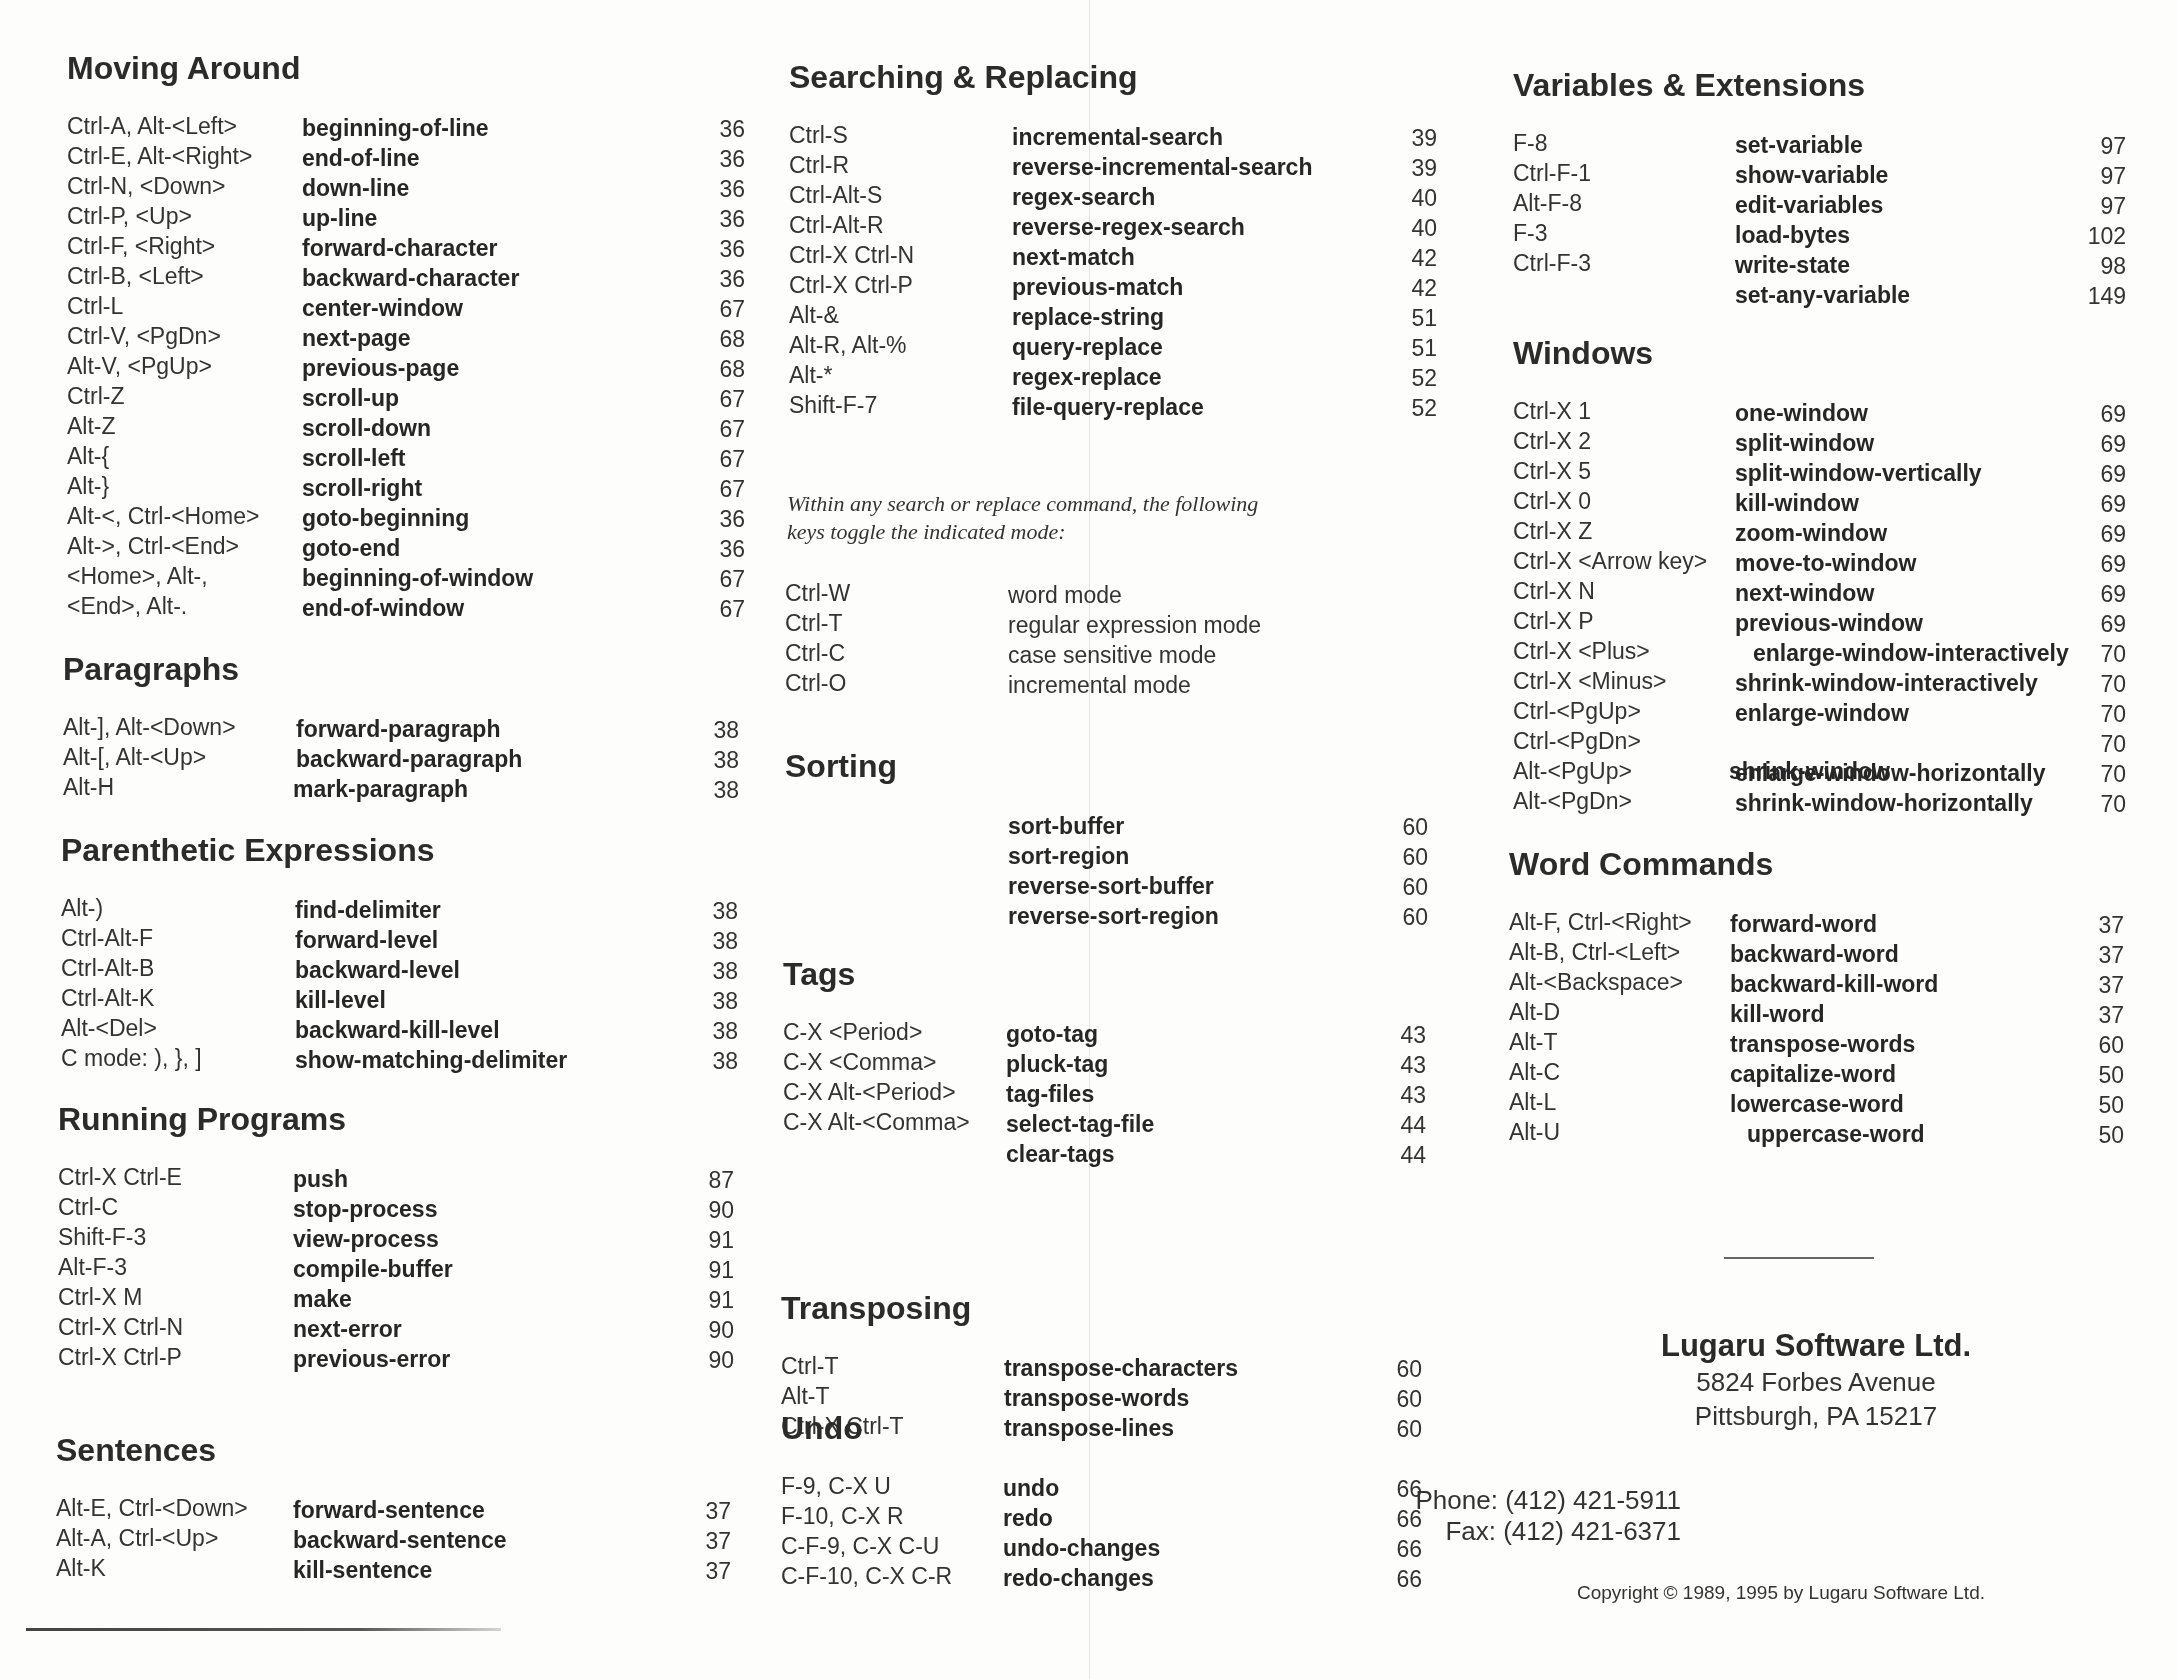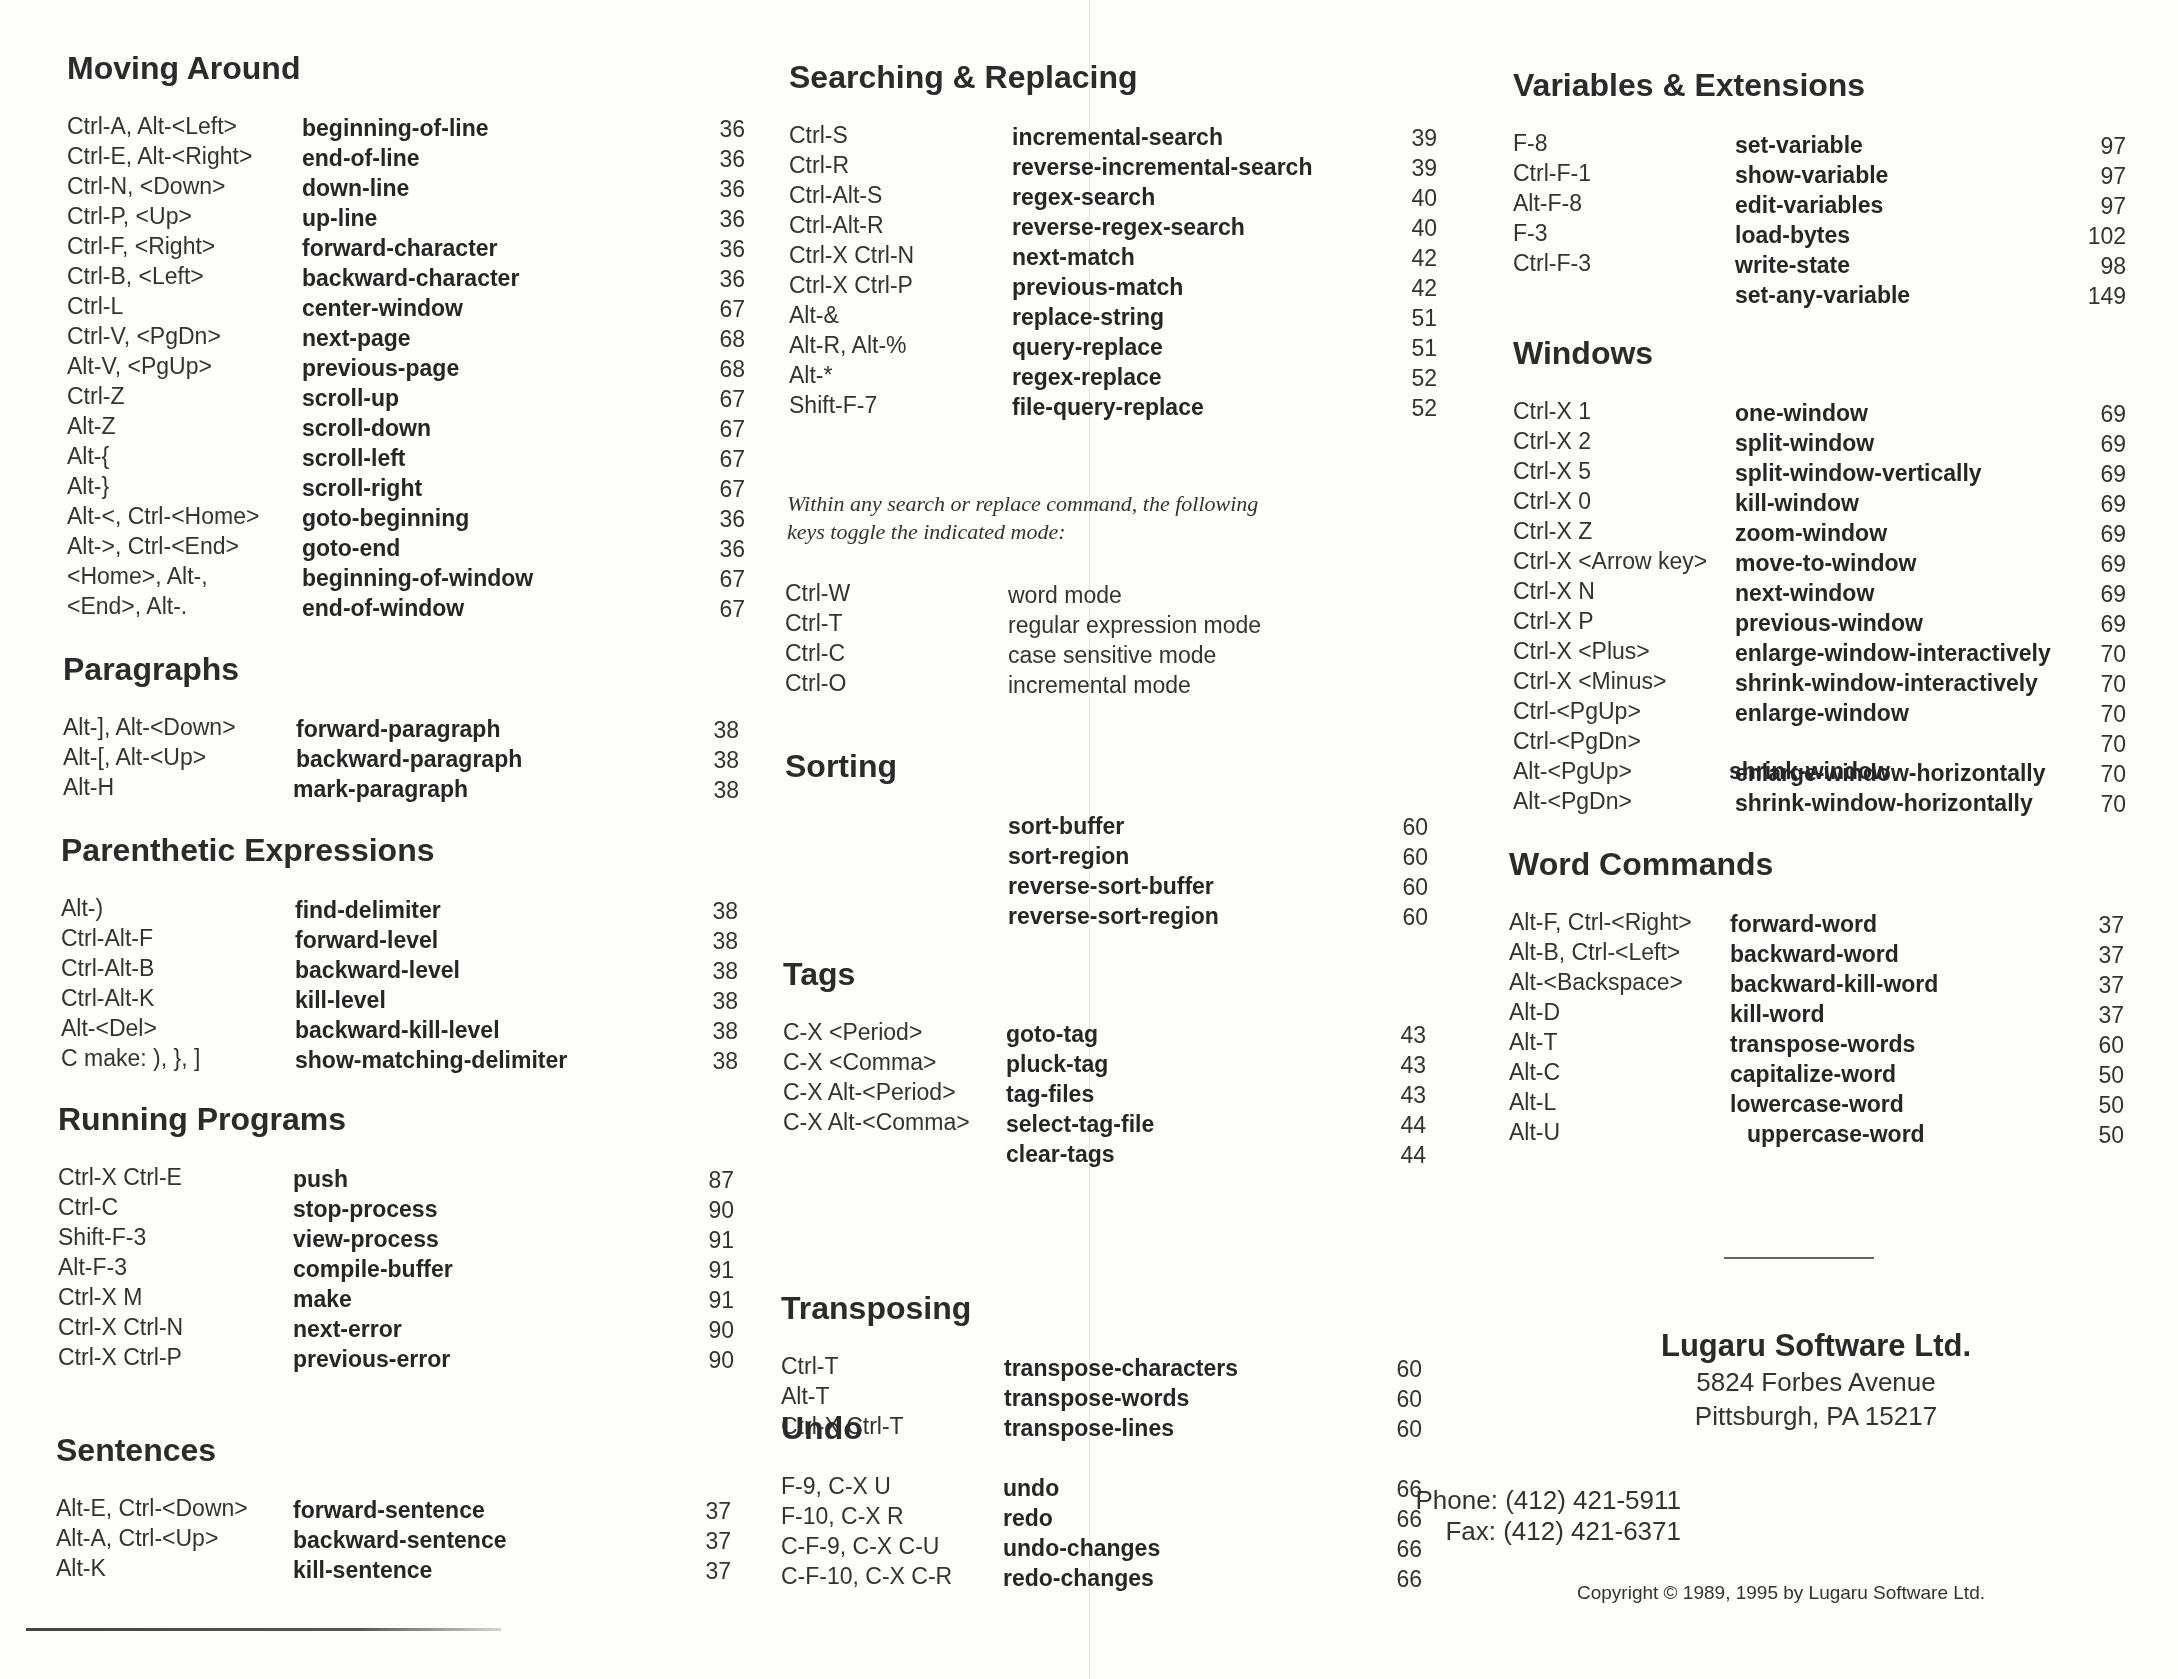--- a/index.html
+++ b/index.html
@@ -173,21 +173,21 @@
         <span class="key">Ctrl-Alt-K</span>
         <span class="cmd" style="left: 234px;">kill-level</span>
         <span class="pg" style="left: 618px;">38</span>
       </div>
       <div class="row">
         <span class="key">Alt-&lt;Del&gt;</span>
         <span class="cmd" style="left: 234px;">backward-kill-level</span>
         <span class="pg" style="left: 618px;">38</span>
       </div>
       <div class="row">
-        <span class="key">C make: ), }, ]</span>
+        <span class="key">C mode: ), }, ]</span>
         <span class="cmd" style="left: 234px;">show-matching-delimiter</span>
         <span class="pg" style="left: 618px;">38</span>
       </div>
     </div>
   </div>
 <div class="section" style="left:58px; top:1099px;">
     <div class="heading">Running Programs</div>
     <div class="rows" style="top: 63px; width: 693px;">
       <div class="row">
         <span class="key">Ctrl-X Ctrl-E</span>
@@ -498,21 +498,21 @@
         <span class="cmd" style="left: 222px;">next-window</span>
         <span class="pg" style="left: 554px;">69</span>
       </div>
       <div class="row">
         <span class="key">Ctrl-X P</span>
         <span class="cmd" style="left: 222px;">previous-window</span>
         <span class="pg" style="left: 554px;">69</span>
       </div>
       <div class="row">
         <span class="key">Ctrl-X &lt;Plus&gt;</span>
-        <span class="cmd" style="left: 222px; text-align: right;">enlarge-window-interactively</span>
+        <span class="cmd" style="left: 240px; text-align: right;">enlarge-window-interactively</span>
         <span class="pg" style="left: 554px;">70</span>
       </div>
       <div class="row">
         <span class="key">Ctrl-X &lt;Minus&gt;</span>
         <span class="cmd" style="left: 222px;">shrink-window-interactively</span>
         <span class="pg" style="left: 554px;">70</span>
       </div>
       <div class="row">
         <span class="key">Ctrl-&lt;PgUp&gt;</span>
         <span class="cmd" style="left: 222px;">enlarge-window</span>

